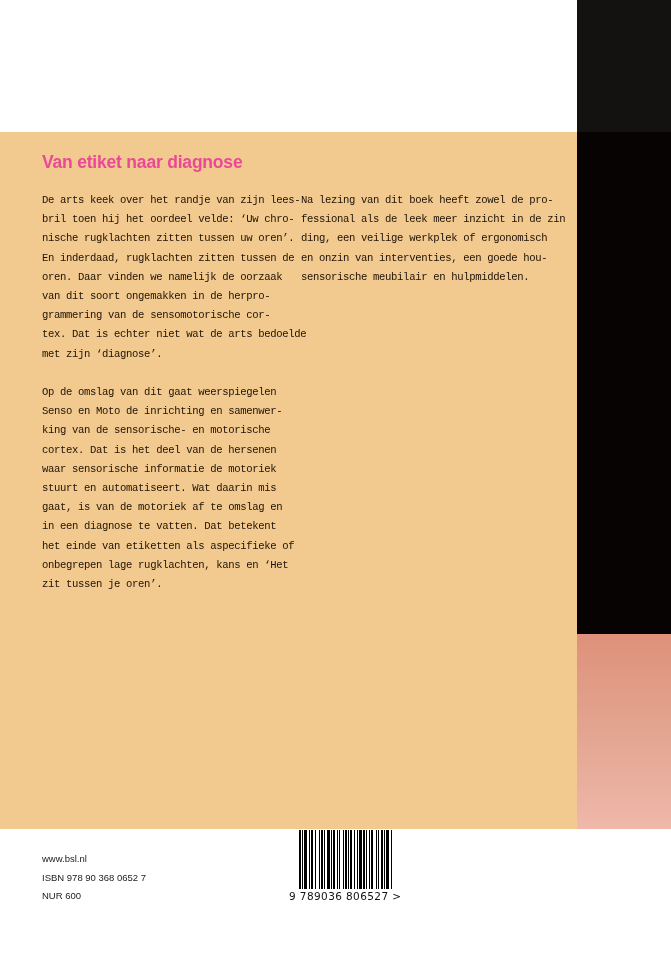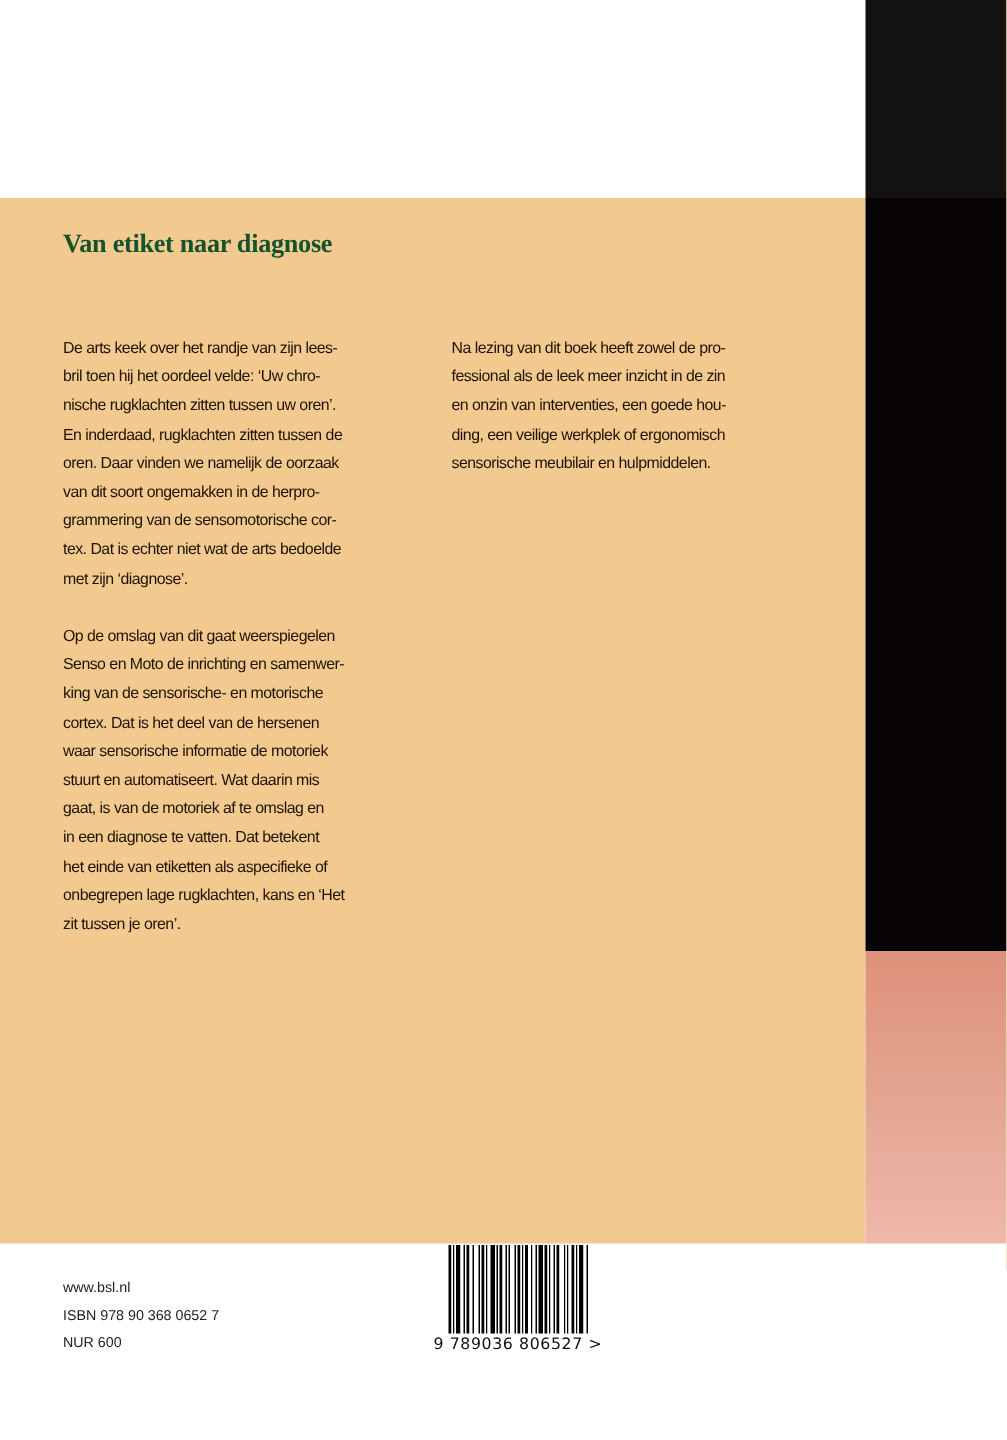--- a/index.html
+++ b/index.html
@@ -11,27 +11,27 @@
   .top-white { position:absolute; left:0; top:0; width:577px; height:132px; background:#ffffff; }
   .orange-panel { position:absolute; left:0; top:132px; width:577px; height:697px; background:#f2c98e; }
   .strip-top { position:absolute; left:577px; top:0; width:94px; height:132px; background:#141210; }
   .strip-mid { position:absolute; left:577px; top:132px; width:94px; height:502px; background:#060302; }
   .strip-bottom {
     position:absolute; left:577px; top:634px; width:94px; height:195px;
     background:linear-gradient(to bottom, #de917b 0%, #e3a590 50%, #efb8aa 100%);
   }
   .title {
     position:absolute; left:42px; top:152px;
-    font-family:Liberation Serif, serif; font-weight:bold;
-    font-size:17.5px; color:#14532d; letter-spacing:-0.2px;
+    font-family:Liberation Sans, sans-serif; font-weight:bold;
+    font-size:17.5px; color:#ec4899; letter-spacing:-0.2px;
     margin:0;
   }
   .col {
-    position:absolute; font-family:Liberation Sans, sans-serif;
-    font-size:10.6px; line-height:19.2px; color:#1f1309; letter-spacing:-0.35px;margin-top:32px;
+    position:absolute; font-family:Liberation Mono, monospace;
+    font-size:10.6px; line-height:19.2px; color:#1f1309; letter-spacing:-0.35px;
   }
   .col p { margin:0 0 19.2px 0; }
   .col .line { display:block; white-space:nowrap; }
   .col-left { left:42px; top:191px; width:250px; }
   .col-right { left:301px; top:191px; width:270px; }
   .footer-info {
     position:absolute; left:42px; top:850px;
     font-family:Liberation Sans, sans-serif; font-size:9.5px; line-height:18.5px;
     color:#222;
   }
@@ -82,22 +82,22 @@
     <span class="line">het einde van etiketten als aspecifieke of</span>
     <span class="line">onbegrepen lage rugklachten, kans en ‘Het</span>
     <span class="line">zit tussen je oren’.</span>
   </p>
 </div>
 
 <div class="col col-right">
   <p>
     <span class="line">Na lezing van dit boek heeft zowel de pro-</span>
     <span class="line">fessional als de leek meer inzicht in de zin</span>
+    <span class="line">ding, een veilige werkplek of ergonomisch</span>
     <span class="line">en onzin van interventies, een goede hou-</span>
-    <span class="line">ding, een veilige werkplek of ergonomisch</span>
     <span class="line">sensorische meubilair en hulpmiddelen.</span>
   </p>
 </div>
 
 <div class="footer-info">
   <div>www.bsl.nl</div>
   <div>ISBN 978 90 368 0652 7</div>
   <div>NUR 600</div>
 </div>
 

